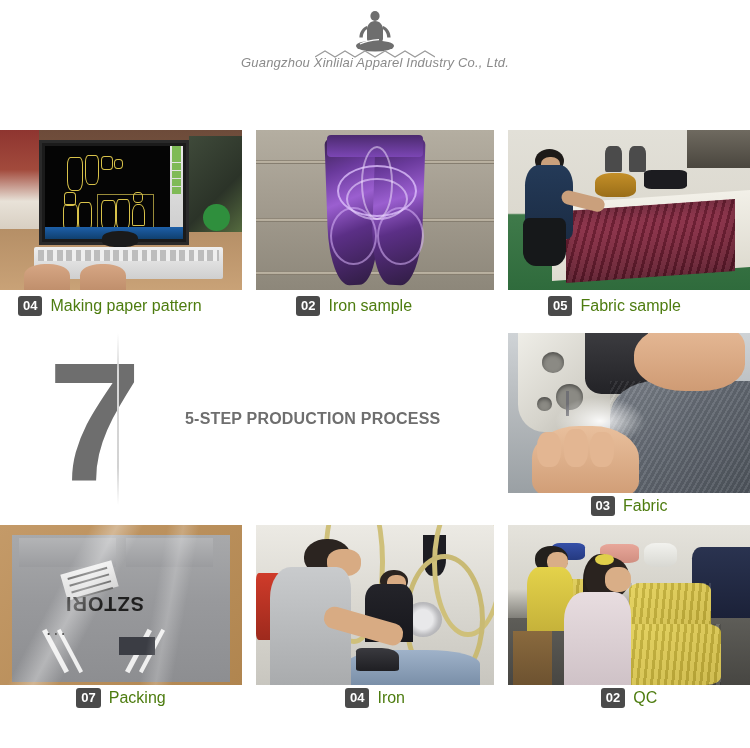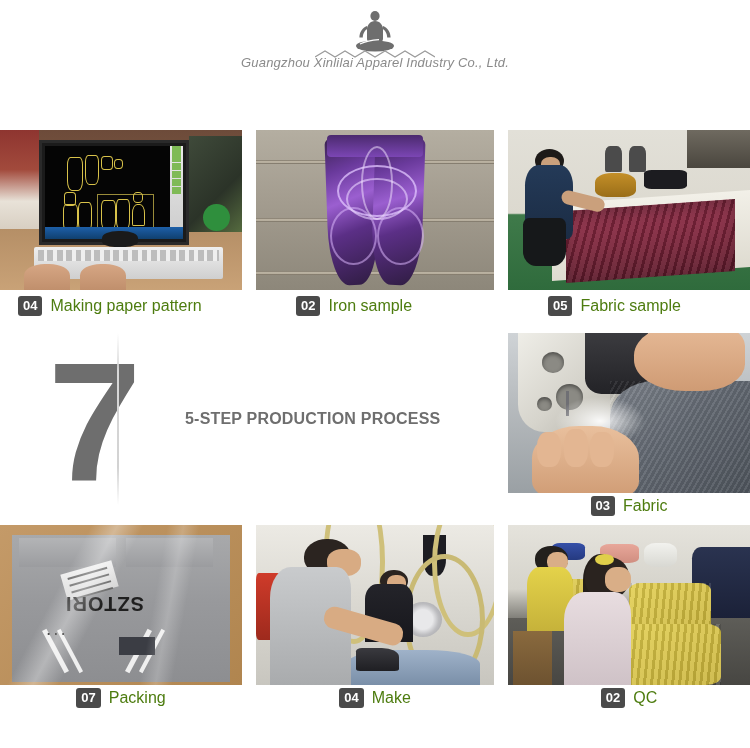--- a/index.html
+++ b/index.html
@@ -494,21 +494,21 @@
     <div class="p6-w2body"></div>
     <div class="p6-w1head"></div>
     <div class="p6-w1face"></div>
     <div class="p6-w1body"></div>
     <div class="p6-w1arm"></div>
     <div class="p6-iron"></div>
   </div>
 </div>
 <div class="caption center" style="left:256px; top:686px; width:238px;">
   <span class="badge">04</span>
-  <span class="cap-text">Make</span>
+  <span class="cap-text">Iron</span>
 </div>
 
 <div class="tile" style="left:508px; top:525px; width:242px; height:160px;">
   <div class="photo">
     <div class="p5-bg"></div>
     <div class="p5-blue"></div>
     <div class="p5-pinkgar"></div>
     <div class="p5-white"></div>
     <div class="p5-navy"></div>
     <div class="p5-table"></div>

